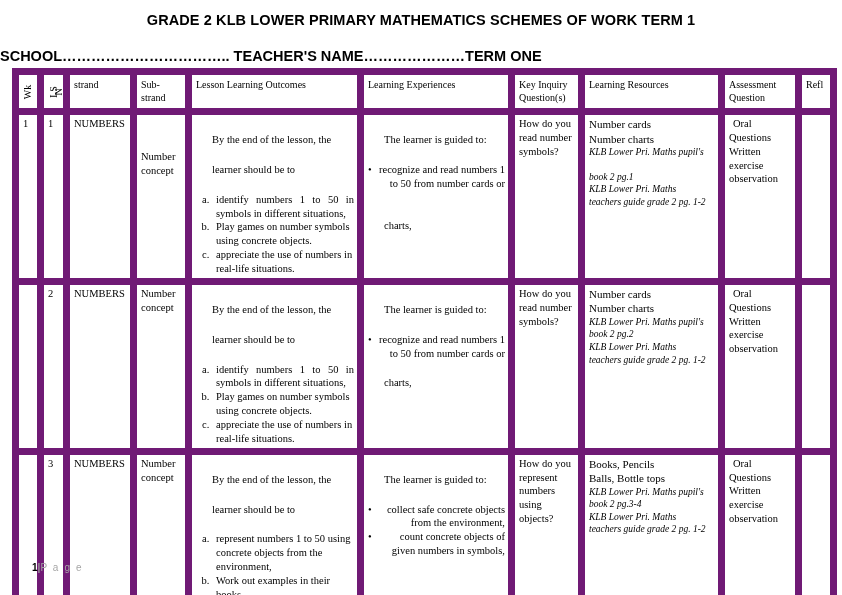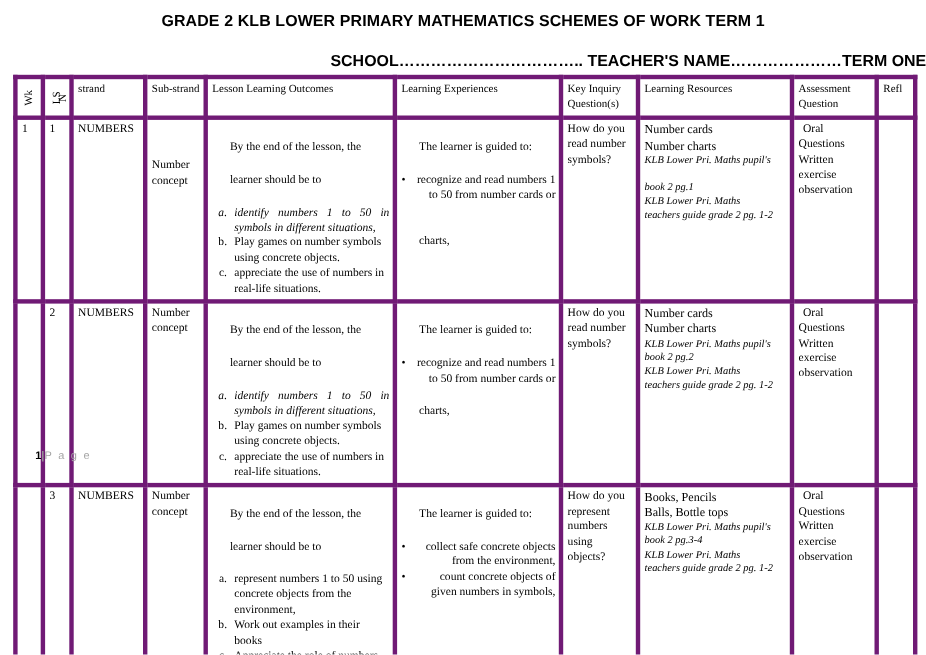--- a/index.html
+++ b/index.html
@@ -10,40 +10,40 @@
   body {
     width: 842px;
     height: 595px;
     font-family: "Liberation Serif", serif;
     color: #000000;
     position: relative;
     overflow: hidden;
   }
   .page {
     width: 842px;
-    height: 442px;
+    height: 595px;
     position: relative;
     box-sizing: border-box;
     border-radius: 28px;
   }
 
   
   .doc-title {
     text-align: center;
     font-family: "Liberation Sans", sans-serif;
     font-weight: bold;
     font-size: 14.5px;
     letter-spacing: 0.1px;
     margin: 0;
     padding-top: 12px;
     line-height: 1.2;
     color: #000;
   }
   .doc-subtitle {
-    text-align: right;
+    text-align: left;
     font-family: "Liberation Sans", sans-serif;
     font-weight: bold;
     font-size: 14.5px;
     margin: 0;
     padding-top: 19px;
     line-height: 1.2;
     color: #000;
   }
 
   
@@ -52,21 +52,21 @@
     left: 12px;
     top: 68px;
     width: 818px;
   }
   table.scheme {
     border-collapse: collapse;
     width: 818px;
     table-layout: fixed;
   }
   table.scheme td, table.scheme th {
-    border: 4px solid #701a75;
+    border: 7px solid #701a75;
     vertical-align: top;
     padding: 2px 3px 2px 4px;
     font-family: "Liberation Serif", serif;
     font-size: 10.5px;
     line-height: 1.32;
     font-weight: normal;
     text-align: left;
   }
 
   
@@ -125,21 +125,21 @@
   
   ol.abc {
     margin: 0;
     padding: 0 0 0 16px;
     list-style-type: lower-alpha;
   }
   ol.abc > li {
     margin: 0 0 0 0;
     padding-left: 4px;
   }
-  ol.abc > li.just { text-align: justify; font-style: italic; }
+  ol.abc > li.just { text-align: justify; }
 
   ul.dots {
     margin: 0;
     padding: 0;
     list-style: none;
   }
   ul.dots > li {
     position: relative;
     padding-left: 9px;
     margin: 0;

